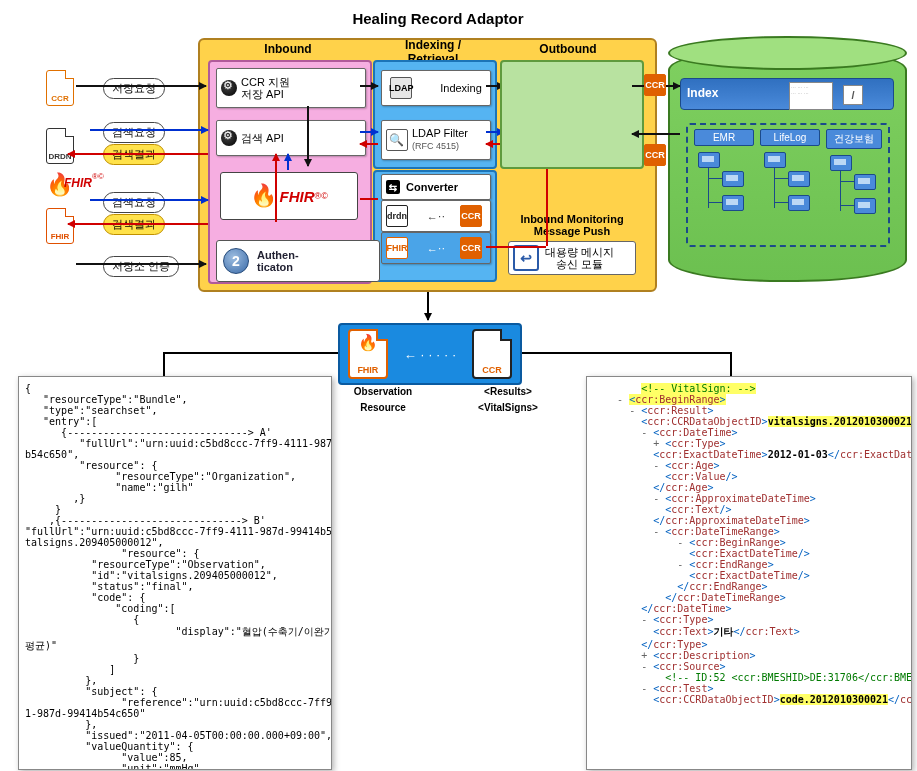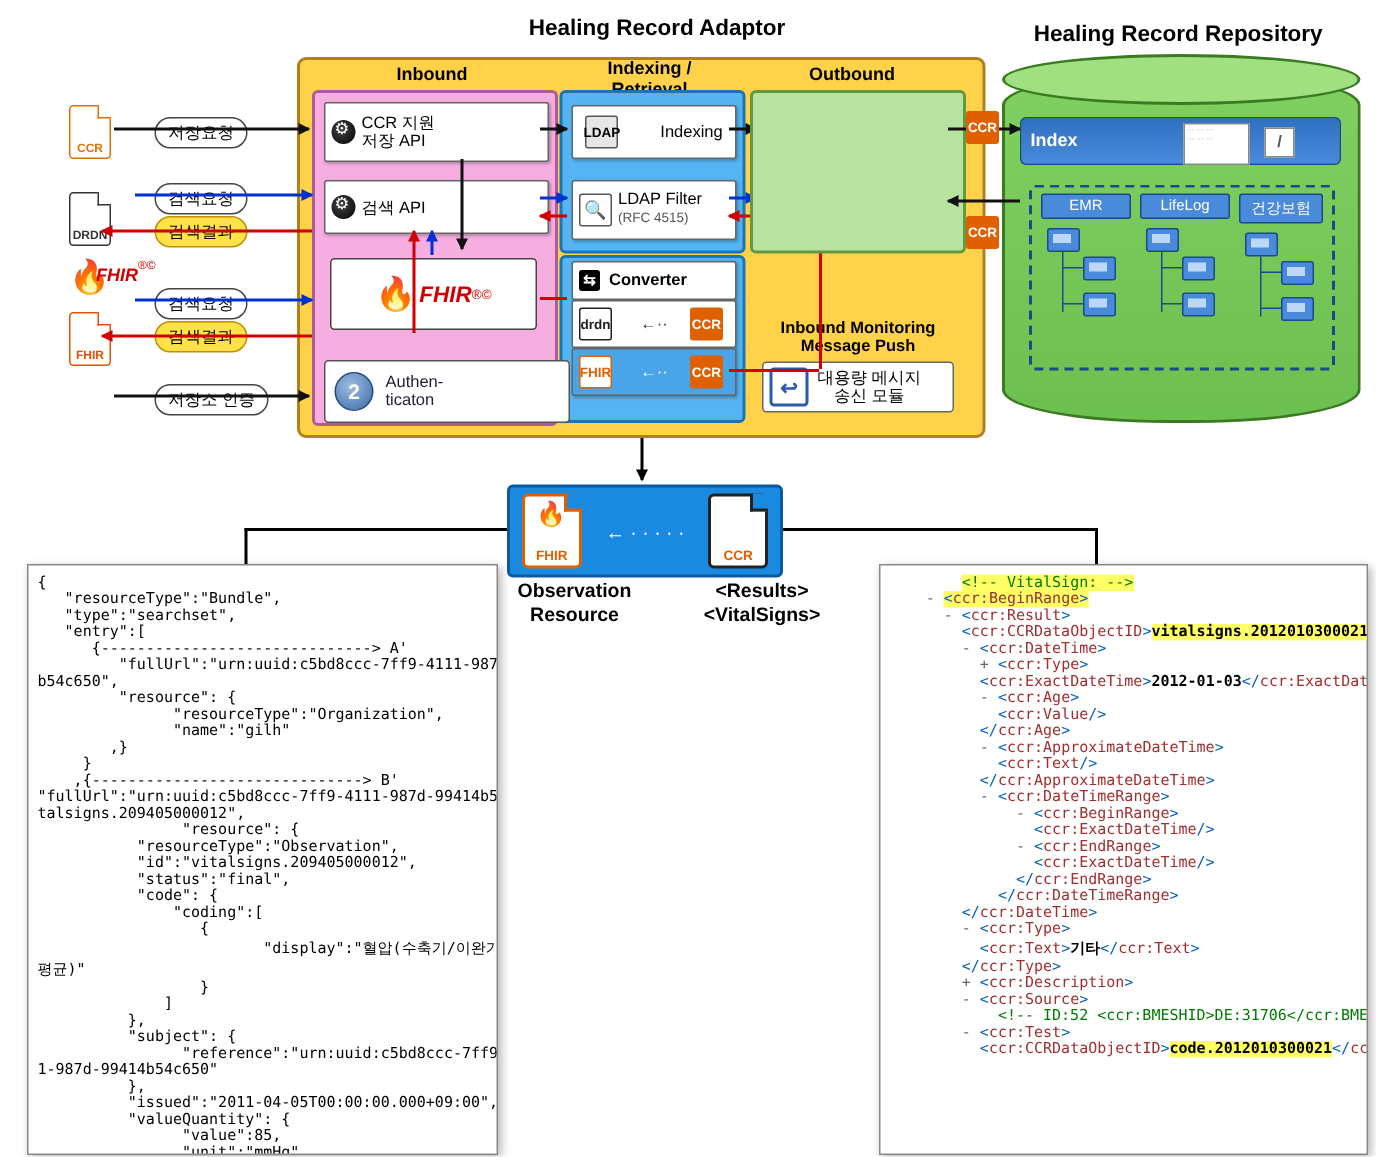--- a/index.html
+++ b/index.html
@@ -250,21 +250,21 @@
   .doc {
     width:36px; height:44px; background:#fff; border:2px solid #e06000; border-radius:4px;
     position:relative; display:flex; align-items:flex-end; justify-content:center;
     font-size:9px; font-weight:bold; color:#e06000; padding-bottom:2px;
   }
   .doc.dark{border-color:#222;color:#e06000;}
   .doc::before{content:"";position:absolute;top:-2px;right:-2px;width:10px;height:10px;background:#1a8ae0;border-left:2px solid #e06000;border-bottom:2px solid #e06000;}
   .doc.dark::before{border-color:#222;}
   .doc .fl{position:absolute;top:2px;font-size:16px;color:#f06000;}
   .mid-label {
-    position:absolute; font-weight:bold; font-size:13px; text-align:center;
+    position:absolute; font-weight:bold; font-size:10px; text-align:center;
   }
   
   .code-panel {
     position:absolute; width:300px; height:380px; background:#fff;
     border:1px solid #888; box-shadow:2px 2px 6px rgba(0,0,0,.3);
     font-family: "Consolas","Menlo",monospace; font-size:10px;
     overflow:hidden; padding:6px;
   }
   .code-panel.right { font-size:10px; }
   .code-panel pre { margin:0; font-family:inherit; white-space:pre; }
@@ -276,21 +276,20 @@
   .dash { color:#666; }
   .plus { color:#666; }
   .cmt { color:#007a00; }
 </style>
 </head>
 <body>
 
 <div class="canvas">
 
   <div class="title" style="left:300px;top:2px;width:260px">Healing Record Adaptor</div>
-  <div class="title" style="left:660px;top:6px;width:235px">Healing Record Repository</div>
 
   <div class="adaptor-frame"></div>
   <div class="section-label" style="left:240px;top:34px;width:80px">Inbound</div>
   <div class="section-label" style="left:370px;top:30px;width:110px;white-space:pre-line">Indexing /
 Retrieval</div>
   <div class="section-label" style="left:520px;top:34px;width:80px">Outbound</div>
 
   <div class="inbound-panel"></div>
   <div class="indexing-panel"></div>
   <div class="outbound-panel"></div>
@@ -305,21 +304,21 @@
     <span class="gear"></span>
     <span>검색 API</span>
   </div>
   <div class="fhir-box">
     <span class="flame2">🔥</span>
     <span class="txt">FHIR</span>
     <span class="sup">®©</span>
   </div>
   <div class="auth-box">
     <span class="b">2</span>
-    <span style="font-weight:normal;white-space:pre-line;color:#223">Authen-
+    <span style="font-weight:bold;white-space:pre-line;color:#223">Authen-
 ticaton</span>
   </div>
 
   <div class="box center" style="left:373px;top:62px;width:100px;height:30px">
     <span class="mini-icon ldap">LDAP</span>
     <span>Indexing</span>
   </div>
   <div class="box" style="left:373px;top:112px;width:100px;height:34px">
     <span class="mini-icon lens"></span>
     <span style="line-height:1.05">

